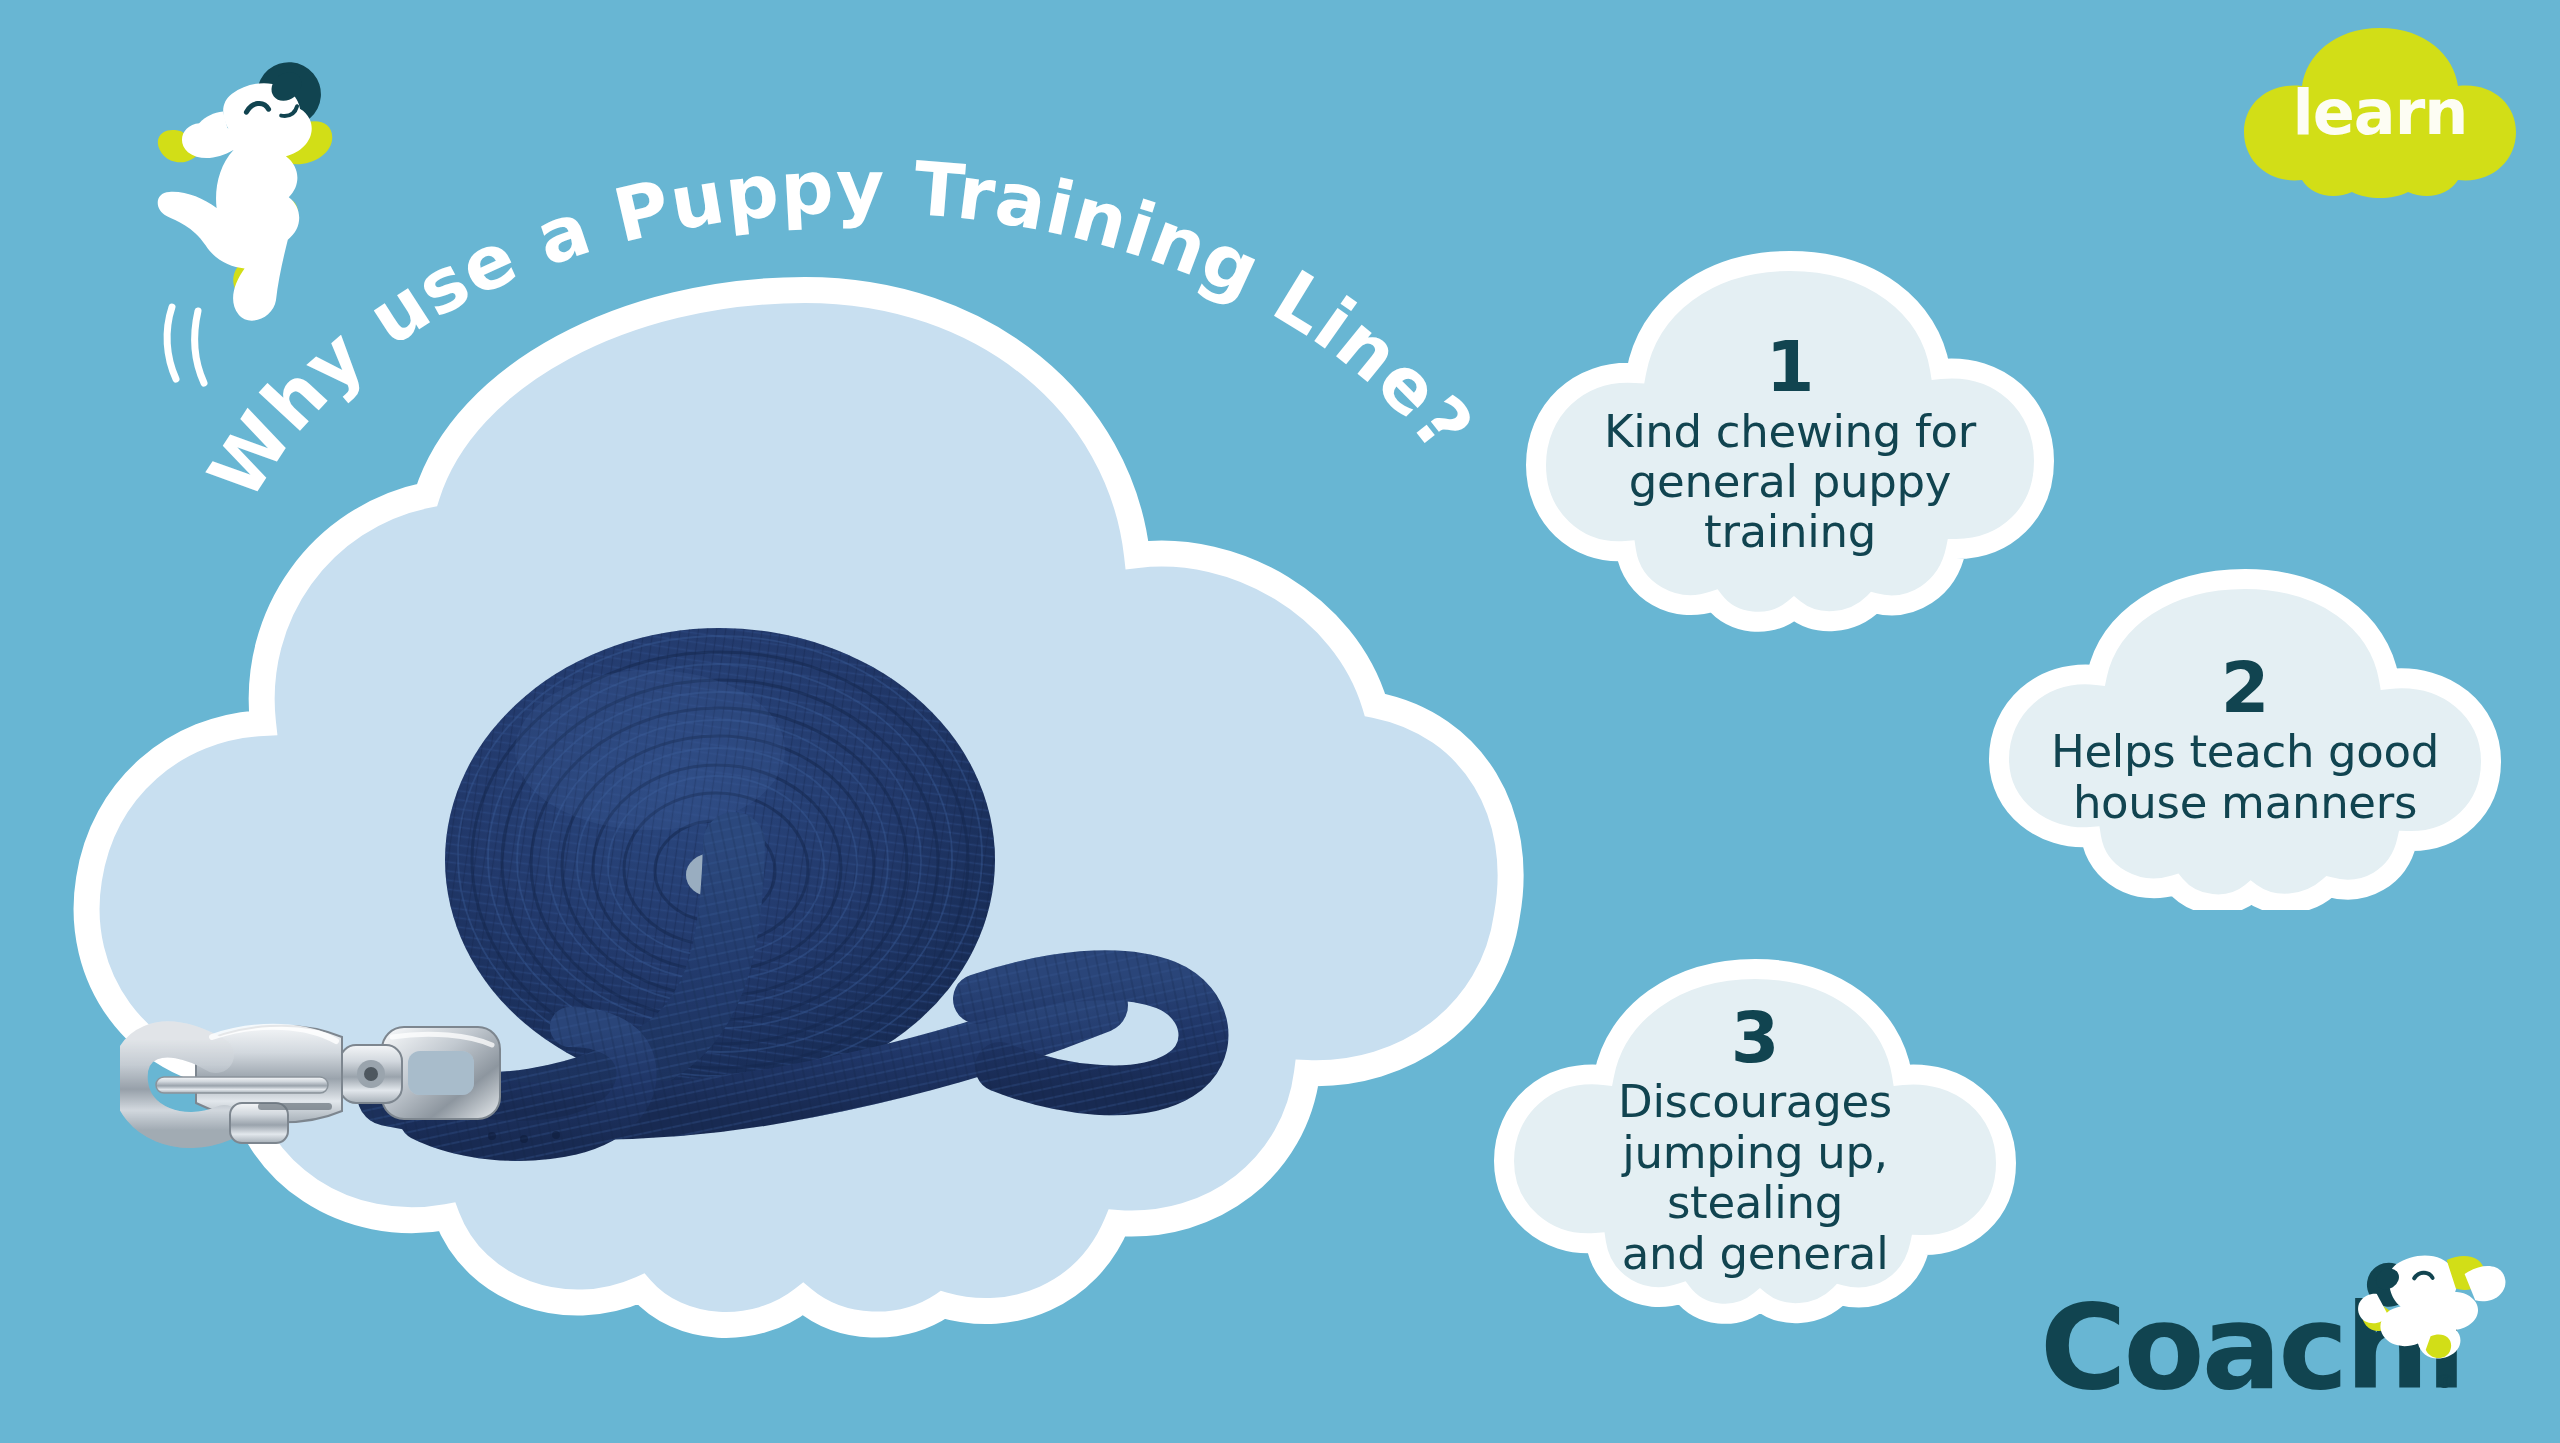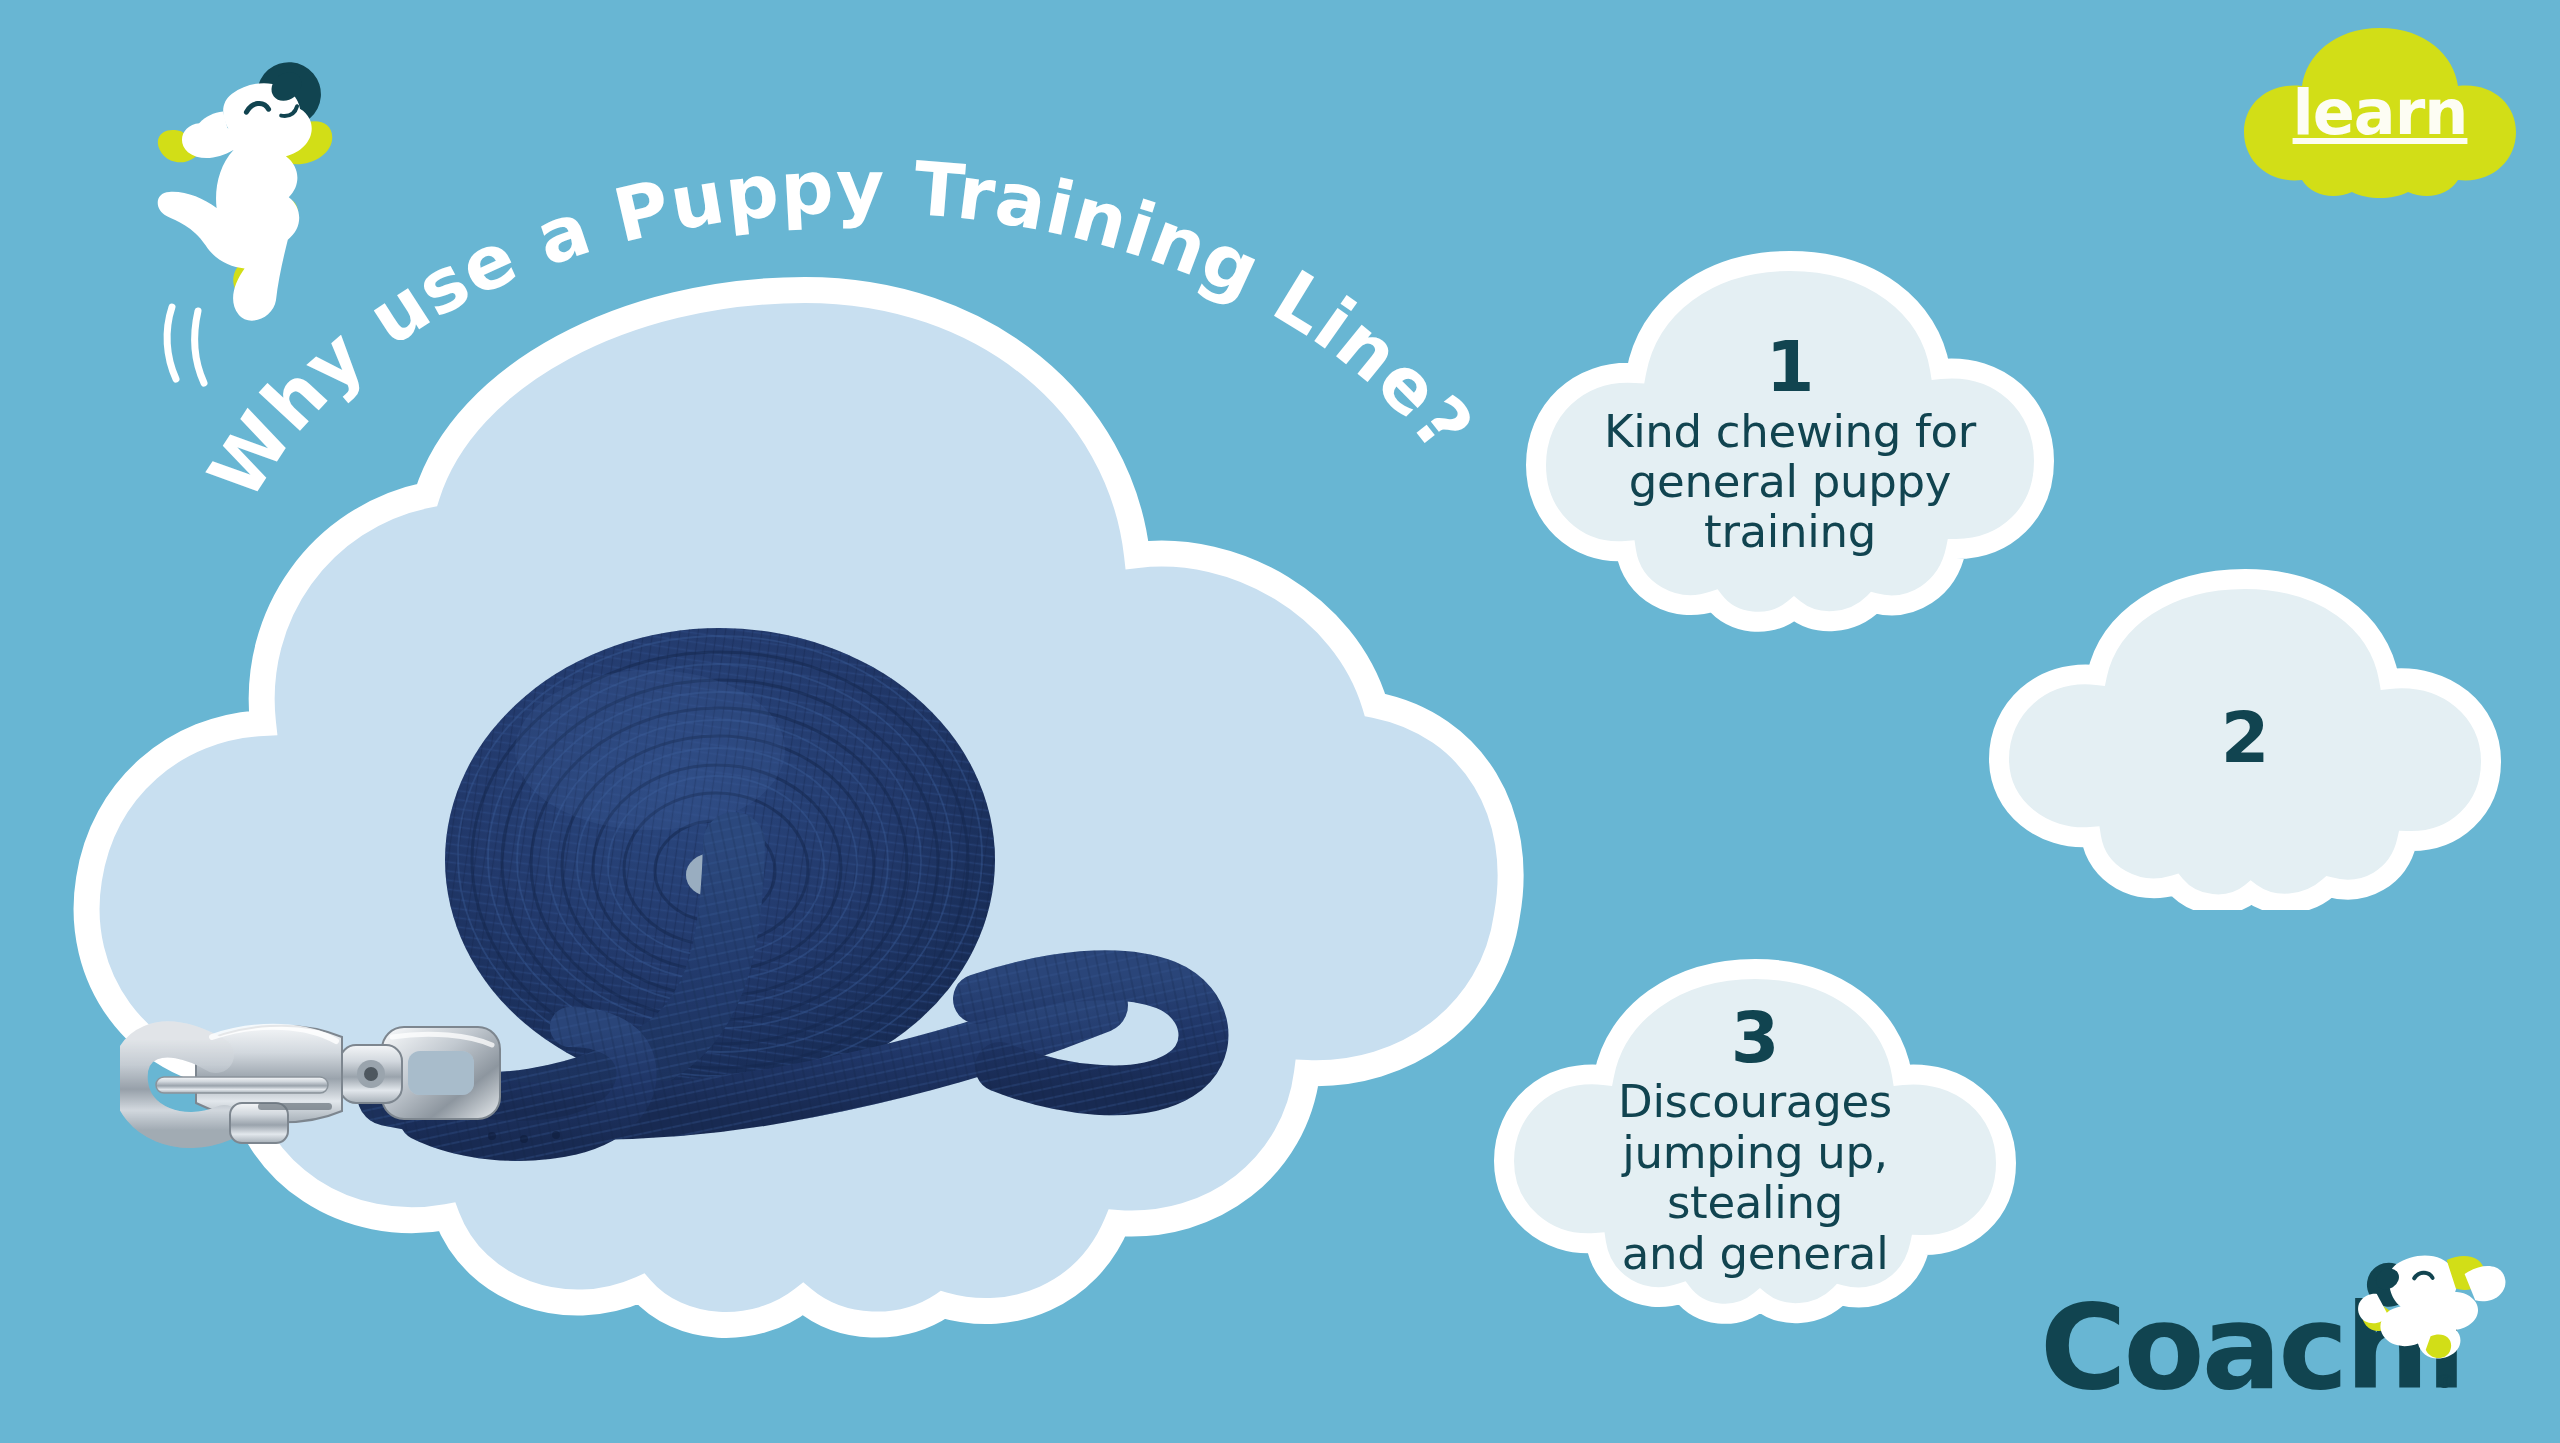--- a/index.html
+++ b/index.html
@@ -27,21 +27,21 @@
   }
 
   
   #learn-badge{left:2240px;top:20px;width:280px;height:180px;}
   #learn-badge .lbl{
     position:absolute;left:0;top:0;width:280px;height:180px;
     display:flex;align-items:center;justify-content:center;
     color:#fdfdf3;
     font-family:"DejaVu Sans", sans-serif;
     font-size:62px;font-weight:700;letter-spacing:-1px;
-    padding-top:4px;box-sizing:border-box;text-decoration:underline;
+    padding-top:4px;box-sizing:border-box;
   }
 
   
   #product-cloud{left:55px;top:255px;width:1500px;height:1090px;}
 
   
   #leash{left:120px;top:575px;width:1300px;height:590px;}
 
   
   .benefit-cloud{position:absolute;}
@@ -295,20 +295,22 @@
                C 414 312 380 332 344 322
                C 322 342 288 344 266 328
                C 244 346 208 342 190 320
                C 152 332 112 310 106 272
                C 58 276 14 242 14 194
                C 14 144 56 104 112 110
                C 124 54 182 14 260 14 Z" fill="#e4eff3" stroke="#ffffff" stroke-width="20"></path>
     </svg>
     <div class="benefit-body">
       <div class="benefit-num">2</div>
+      <div class="benefit-text">Helps teach good
+house manners</div>
     </div>
   </div>
 
   <div class="benefit-cloud" id="cloud-3">
     <svg viewBox="0 0 530 370" width="530" height="370">
       <path d="M 265 14
                C 344 14 402 58 412 120
                C 470 114 516 154 516 208
                C 516 258 478 292 430 290
                C 422 328 388 350 350 340

